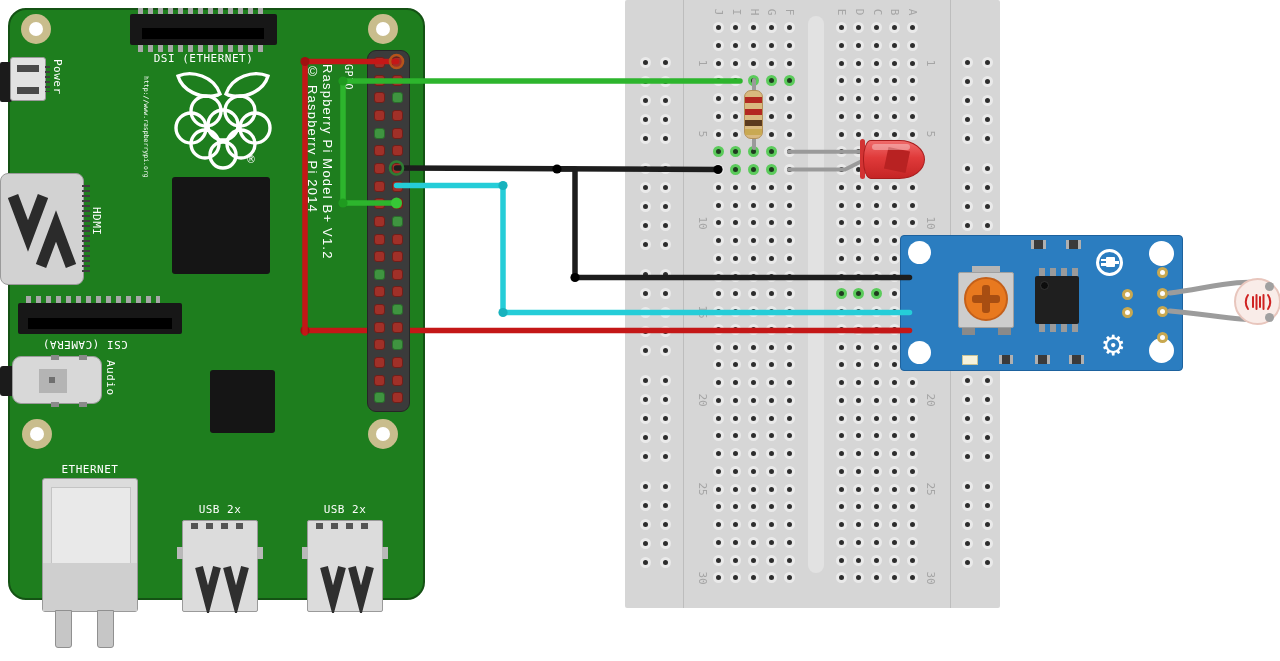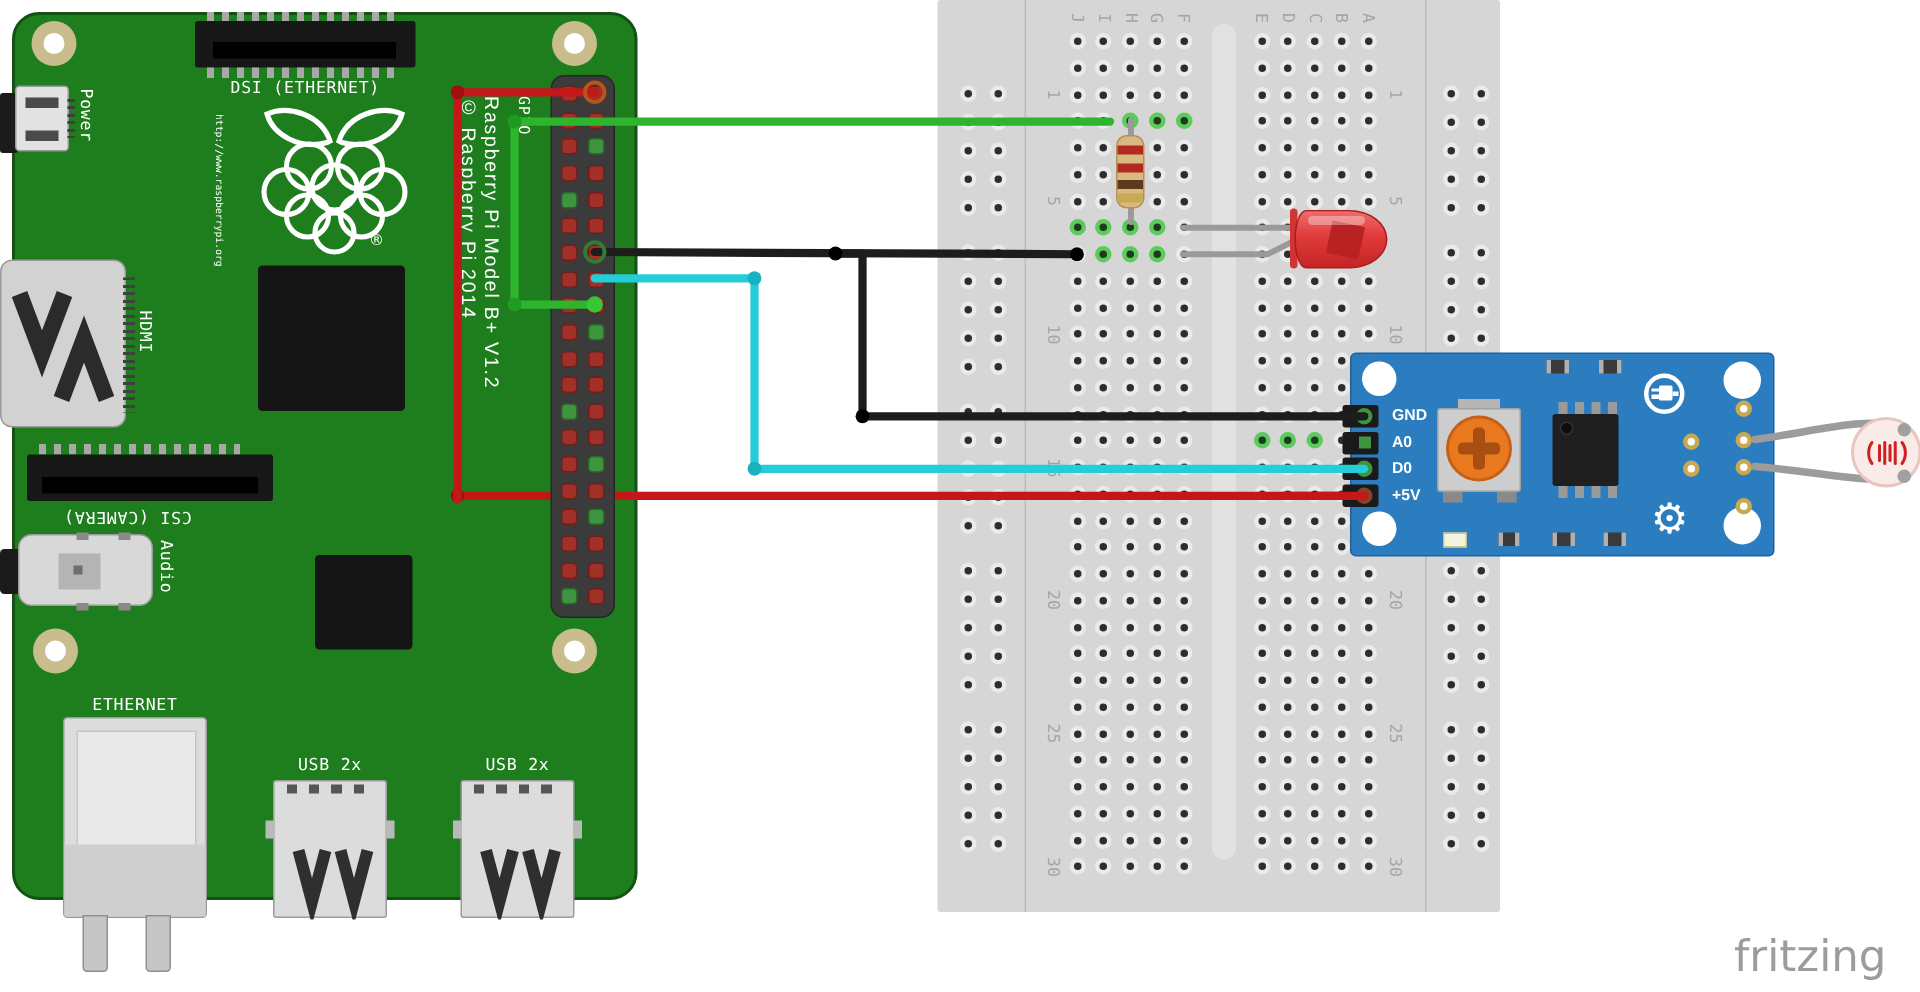--- a/index.html
+++ b/index.html
@@ -747,34 +747,20 @@
           <path d="M4,7 C1,11 1,17 4,21"></path>
           <path d="M24,7 C27,11 27,17 24,21"></path>
           <path d="M9,9 L9,19"></path>
             <path d="M12.5,7 L12.5,21"></path>
             <path d="M16,9 L16,19"></path>
             <path d="M19.5,7 L19.5,21"></path>
         </g>
       </svg>
     </div>
 
-    <div id="module-pins" class="abs" style="left:0;top:0;width:60px;height:136px;">
-        <div class="mod-pin-base" style="position: absolute; top: 35px;"></div>
-        <div class="mod-ring" style="position: absolute; left: 6px; top: 37px; border-color: rgb(63, 148, 64);"></div>
-        <div class="mod-label" style="position: absolute; left: 30px; top: 36px;">GND</div>
-        <div class="mod-pin-base" style="position: absolute; top: 52.5px;"></div>
-        <div style="position: absolute; left: 7.5px; top: 56px; width: 8px; height: 8px; background: rgb(63, 148, 64);"></div>
-        <div class="mod-label" style="position: absolute; left: 30px; top: 53.5px;">A0</div>
-        <div class="mod-pin-base" style="position: absolute; top: 70px;"></div>
-        <div class="mod-ring" style="position: absolute; left: 6px; top: 72px; border-color: rgb(63, 148, 64);"></div>
-        <div class="mod-label" style="position: absolute; left: 30px; top: 71px;">D0</div>
-        <div class="mod-pin-base" style="position: absolute; top: 87.5px;"></div>
-        <div class="mod-ring" style="position: absolute; left: 6px; top: 89.5px; border-color: rgb(138, 66, 38);"></div>
-        <div class="mod-label" style="position: absolute; left: 30px; top: 88.5px;">+5V</div>
-      </div>
   </div>
 
   <svg id="svg-high" class="abs svg-layer">
       <g>
         <polyline points="740,81 343,81 343,203 396.5,203" fill="none" stroke="#2db52d" stroke-width="5.5" stroke-linecap="round" stroke-linejoin="round"></polyline>
         <circle cx="343" cy="81" r="4.6" fill="#1f9b1f"></circle>
         <circle cx="343" cy="203" r="4.6" fill="#1f9b1f"></circle>
         <circle cx="396.5" cy="203" r="5.5" fill="#36c636"></circle>
       </g>
       <g>
@@ -795,14 +781,13 @@
         <polyline points="396.5,61.5 305,61.5 305,333" fill="none" stroke="#c41717" stroke-width="5.5" stroke-linecap="round" stroke-linejoin="round"></polyline>
         <circle cx="305" cy="61.5" r="4.6" fill="#a01010"></circle>
       </g>
       <g>
         <polyline points="855,330.5 909.5,330.5" fill="none" stroke="#c41717" stroke-width="5.5" stroke-linecap="round" stroke-linejoin="round"></polyline>
       </g>
       <circle cx="396.5" cy="61.5" r="6.5" fill="none" stroke="#b5541b" stroke-width="2.6"></circle>
       <circle cx="396.5" cy="168" r="6.5" fill="none" stroke="#2f7d33" stroke-width="2.6"></circle>
     </svg>
 
-  <div id="watermark" class="abs">fritzing</div>
 </div>
 
 </body></html>

